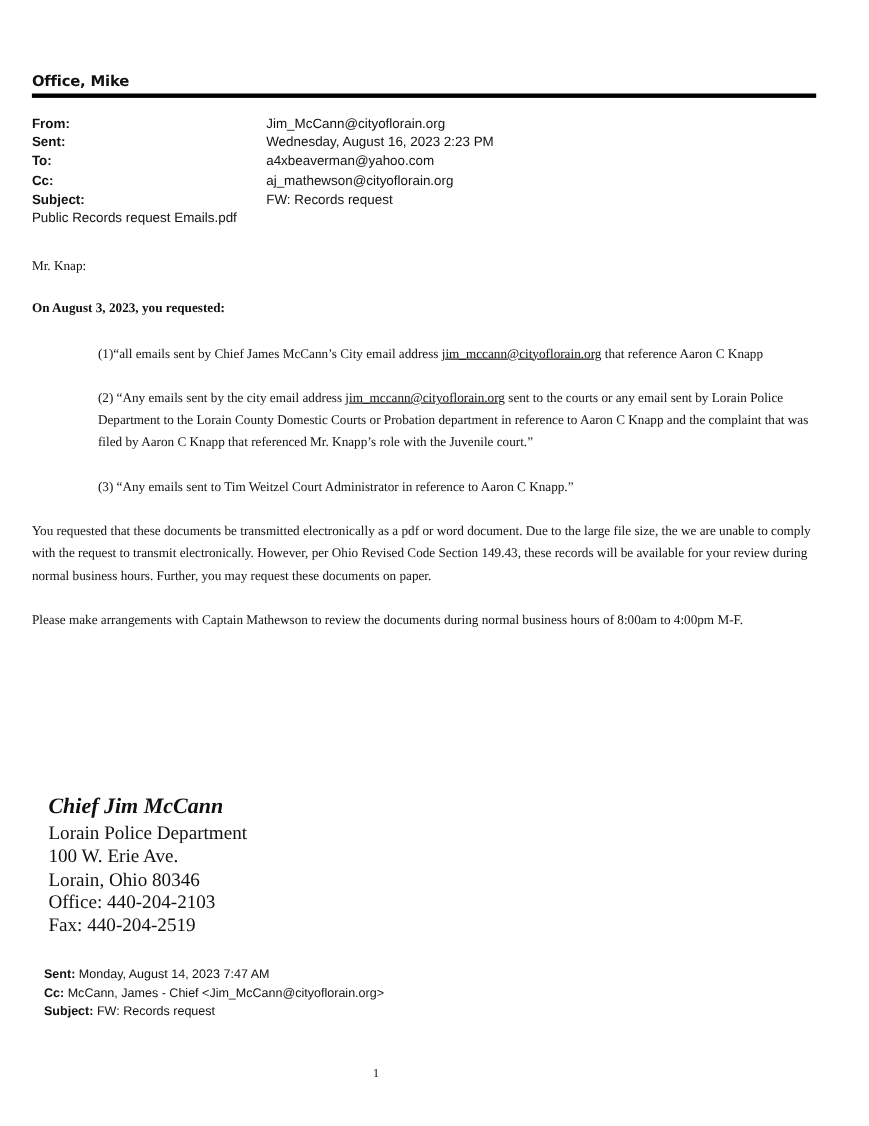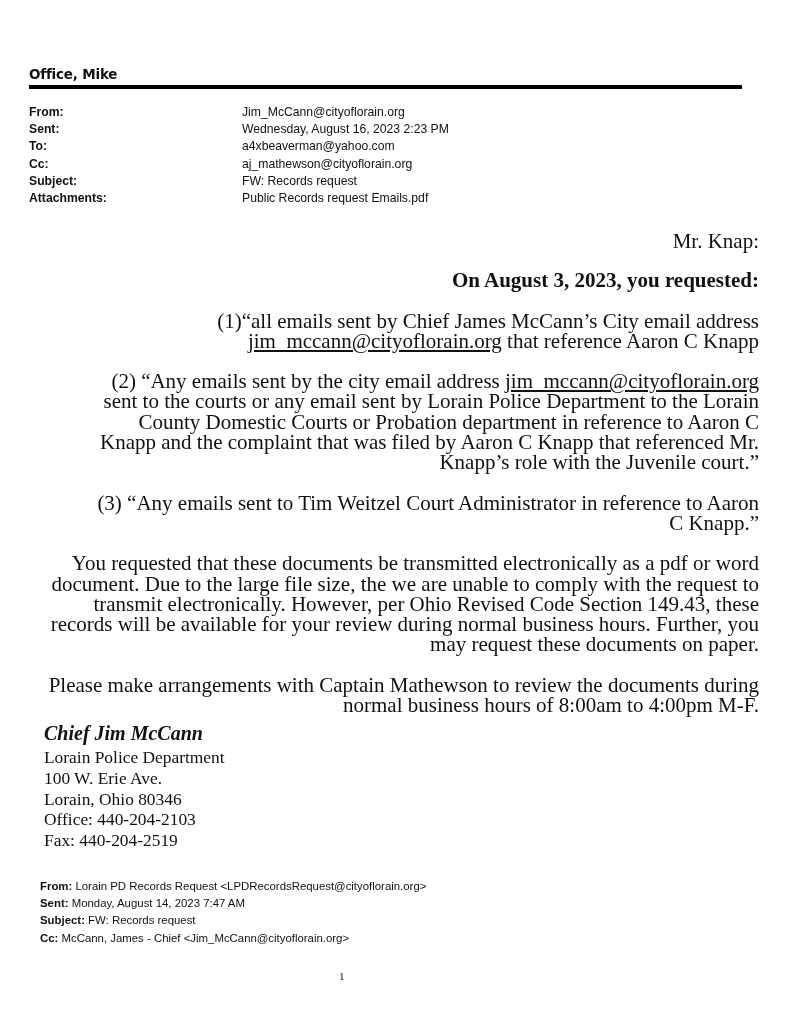--- a/index.html
+++ b/index.html
@@ -43,23 +43,22 @@
     .hdr-row { display: flex; }
     .hdr-label { width: 213px; font-weight: bold; }
     .hdr-value { }
 
     #letter {
       position: absolute;
       left: 29px;
       top: 231px;
       width: 730px;
       font-family: "Liberation Serif", "DejaVu Serif", serif;
-      font-size: 21px;
+      font-size: 12px;
       line-height: 20.3px;
-      text-align: right;
     }
     #letter p { margin: 0; }
     .greeting { margin-bottom: 19px !important; }
     .intro { margin-bottom: 20px !important; font-weight: bold; }
     .req {
       padding-left: 60px;
       margin-bottom: 20px !important;
     }
     .req u { text-decoration: underline; }
     .para { margin-bottom: 20px !important; }
@@ -118,21 +117,20 @@
   </div>
   <div class="hdr-row">
     <span class="hdr-label">Cc:</span>
     <span class="hdr-value">aj_mathewson@cityoflorain.org</span>
   </div>
   <div class="hdr-row">
     <span class="hdr-label">Subject:</span>
     <span class="hdr-value">FW: Records request</span>
   </div>
   <div class="hdr-row">
-    <span class="hdr-label">Attachments:</span>
     <span class="hdr-value">Public Records request Emails.pdf</span>
   </div>
 </div>
 
 <div id="letter">
   <p class="greeting">Mr. Knap:</p>
   <p class="intro">On August 3, 2023, you requested:</p>
 
   <p class="req"><span>(1)“all emails sent by Chief James McCann’s City email address </span><u>jim_mccann@cityoflorain.org</u><span> that reference Aaron C Knapp</span></p>
 
@@ -147,19 +145,18 @@
 <div id="signature">
   <div class="sig-name">Chief Jim McCann</div>
   <div>Lorain Police Department</div>
   <div>100 W. Erie Ave.</div>
   <div>Lorain, Ohio 80346</div>
   <div>Office: 440-204-2103</div>
   <div>Fax: 440-204-2519</div>
 </div>
 
 <div id="fwd-header">
-  <div><b>From:</b><span> Lorain PD Records Request &lt;LPDRecordsRequest@cityoflorain.org&gt;</span></div>
   <div><b>Sent:</b><span> Monday, August 14, 2023 7:47 AM</span></div>
+  <div><b>Cc:</b><span> McCann, James - Chief &lt;Jim_McCann@cityoflorain.org&gt;</span></div>
   <div><b>Subject:</b><span> FW: Records request</span></div>
-  <div><b>Cc:</b><span> McCann, James - Chief &lt;Jim_McCann@cityoflorain.org&gt;</span></div>
 </div>
 
 <div id="page-number">1</div>
 
 </body></html>

